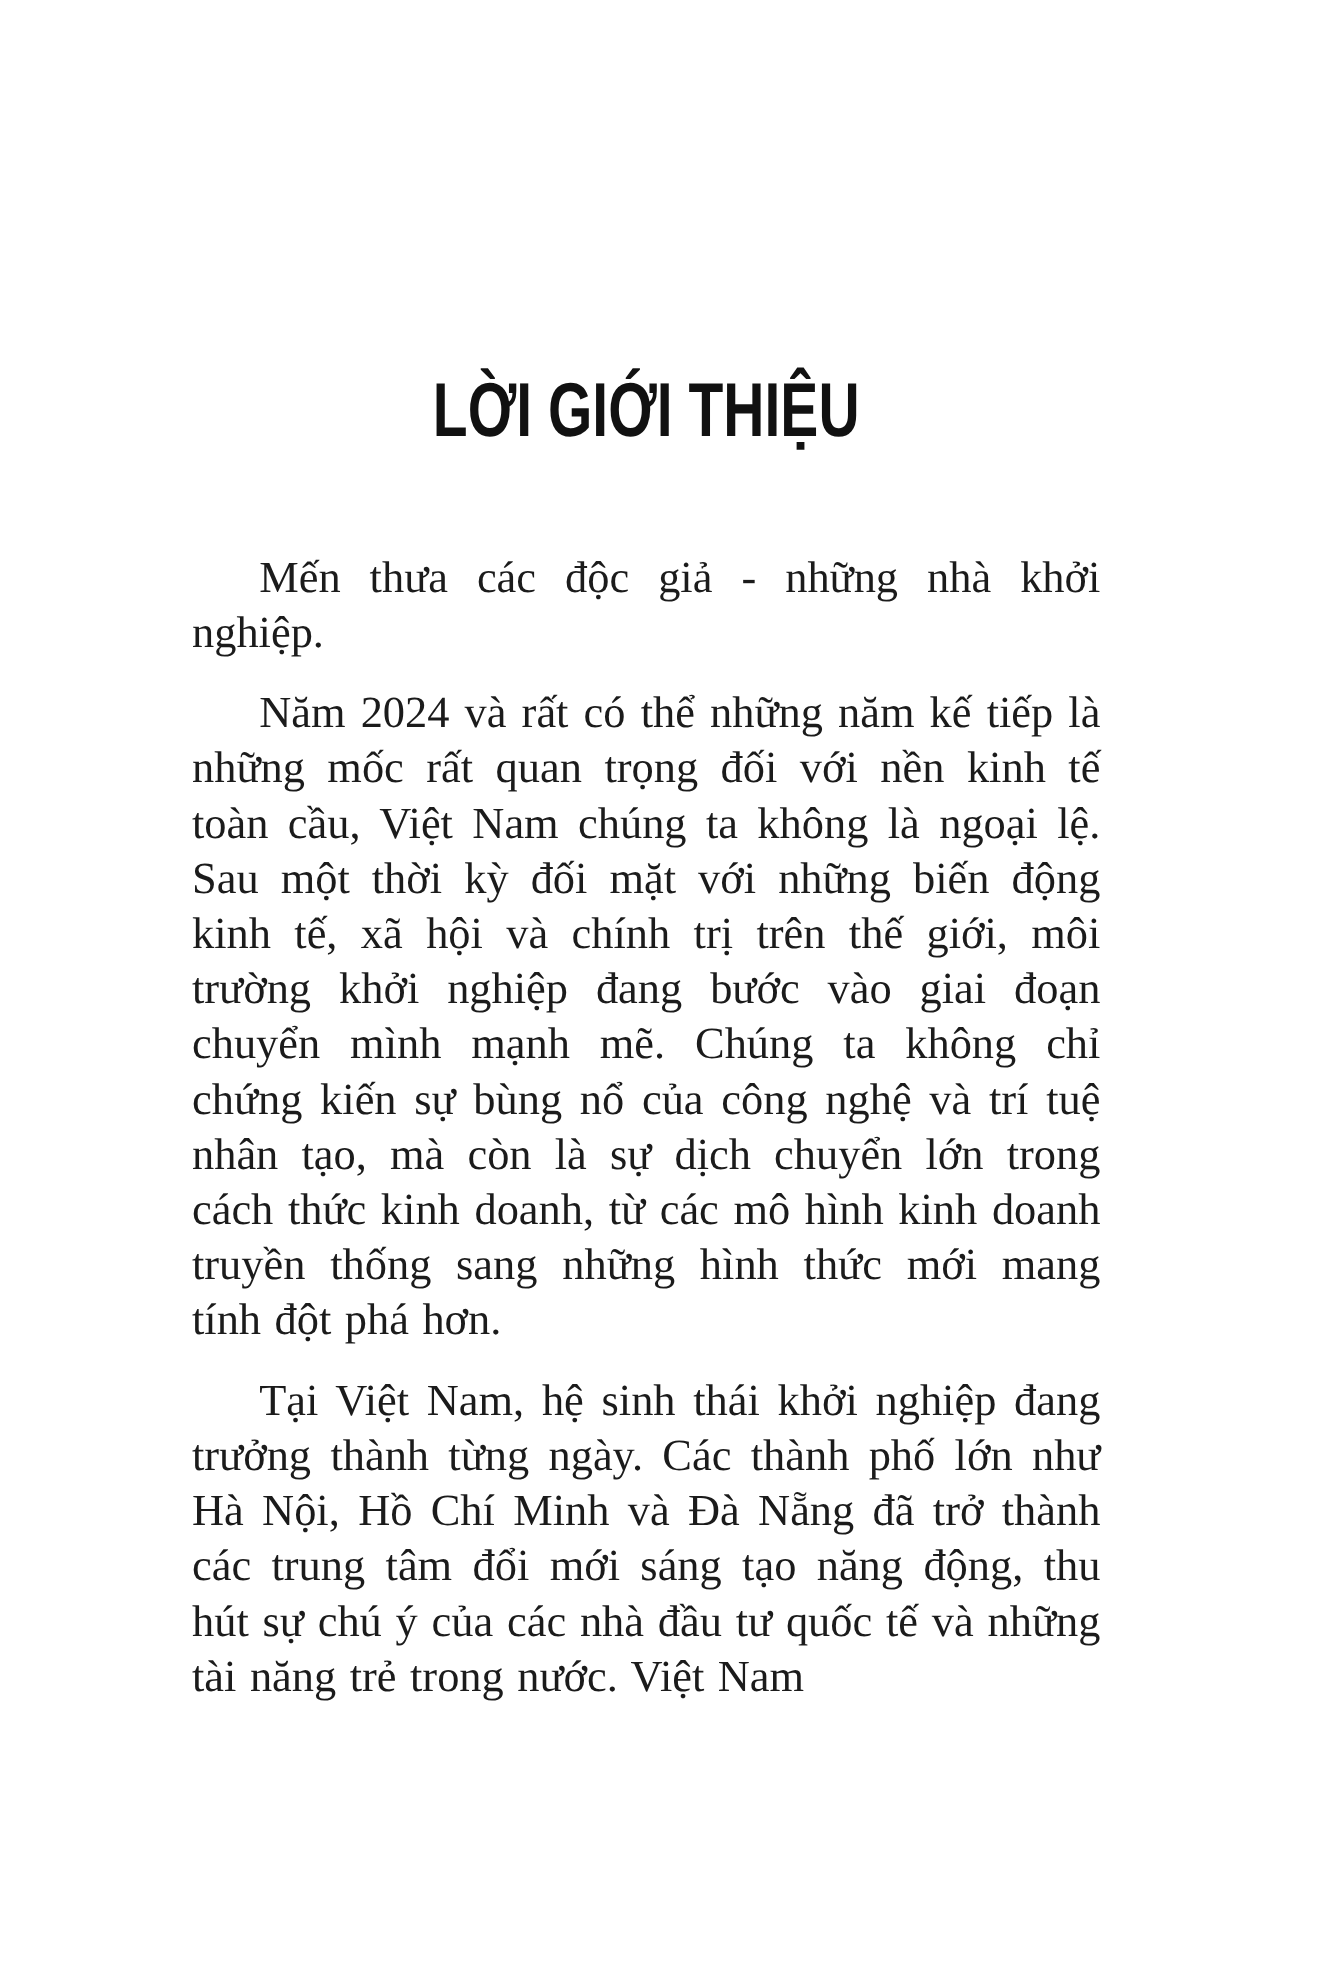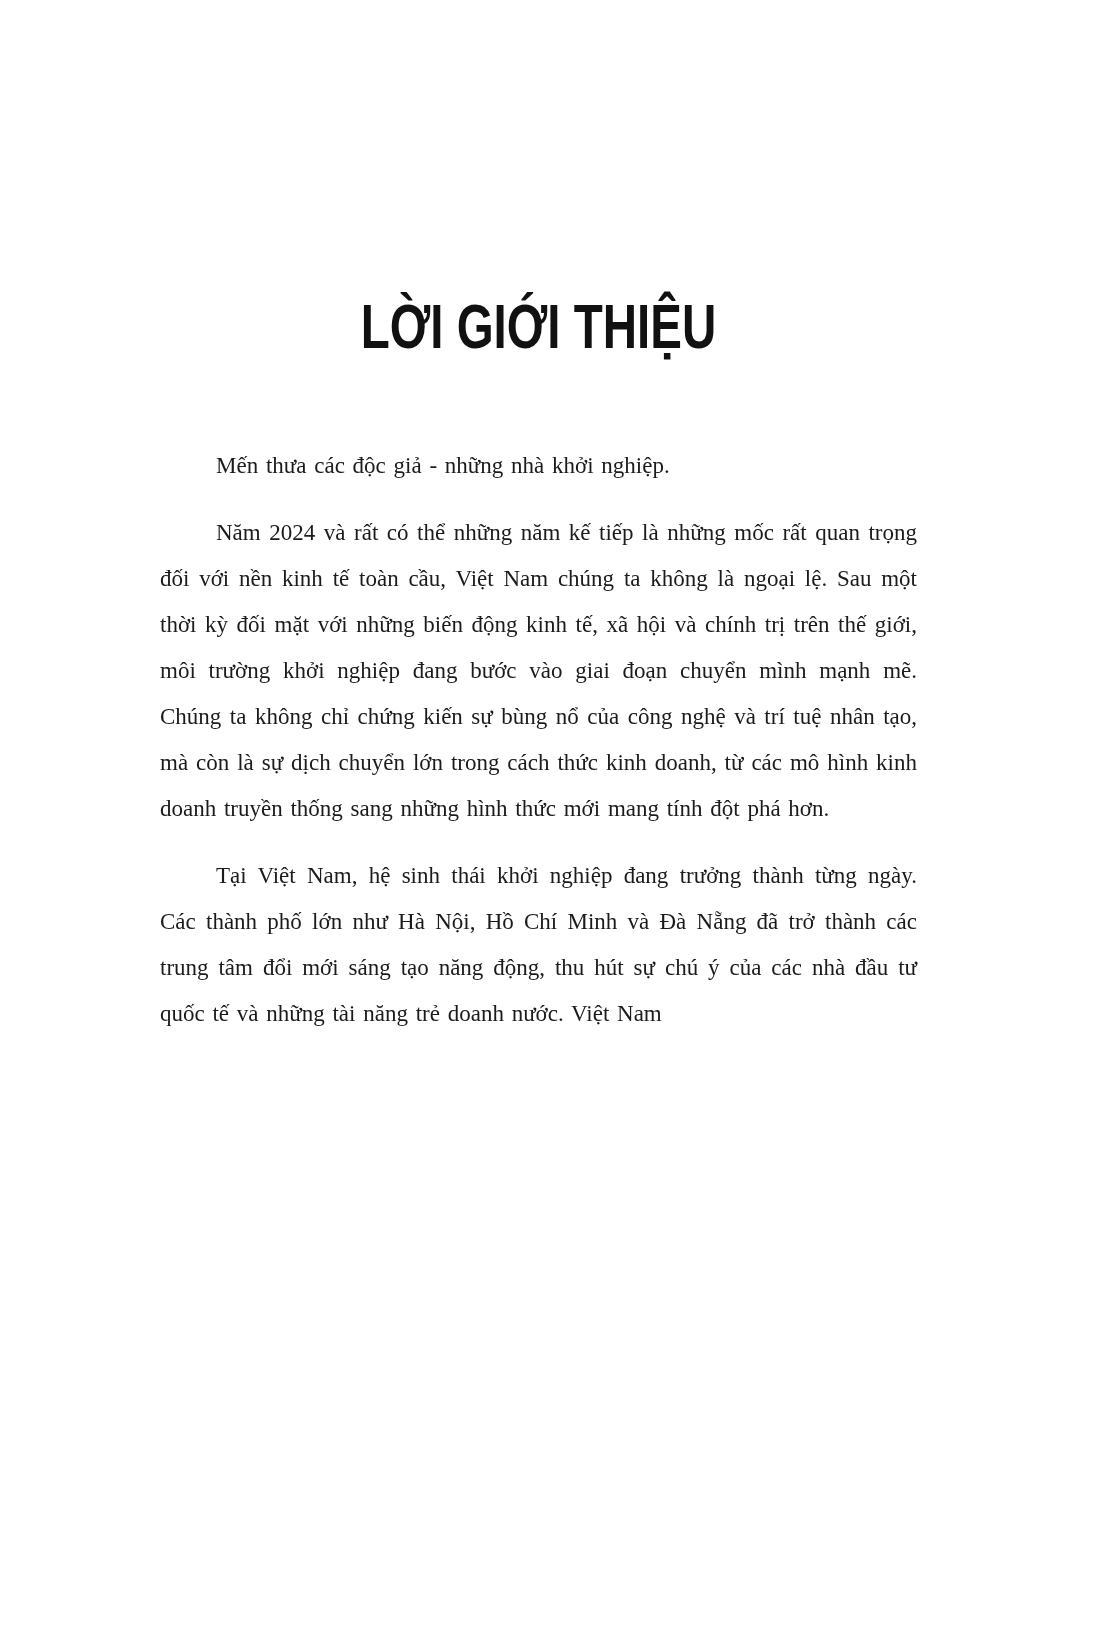--- a/index.html
+++ b/index.html
@@ -13,53 +13,53 @@
     height: 1646px;
     background: #ffffff;
     overflow: hidden;
     font-family: "Liberation Serif", serif;
     color: #1b1b1b;
     box-sizing: border-box;
   }
   .content {
     position: absolute;
     left: 160px;
-    top: 295px;
+    top: 311px;
     width: 757px;
   }
   .chapter-title {
     text-align: center;
     margin: 0 0 86px 0;
     font-family: "Liberation Sans", sans-serif;
     font-weight: 900;
     font-size: 54px;
     letter-spacing: 0px;
     color: #111111;
     transform: scale(0.88, 1.18);
     transform-origin: center center;
     white-space: nowrap;
   }
   .body-text p {
     margin: 0 0 21px 0;
-    font-size: 23px;
+    font-size: 37px;
     line-height: 46px;
     text-align: justify;
     text-indent: 56px;
     word-spacing: 2px;
     color: #1b1b1b;
   }
   .body-text p:last-child {
     margin-bottom: 0;
   }
 </style>
 </head>
 <body>
 
 <div class="page">
   <div class="content">
     <h1 class="chapter-title">LỜI GIỚI THIỆU</h1>
     <div class="body-text">
       <p>Mến thưa các độc giả - những nhà khởi nghiệp.</p>
       <p>Năm 2024 và rất có thể những năm kế tiếp là những mốc rất quan trọng đối với nền kinh tế toàn cầu, Việt Nam chúng ta không là ngoại lệ. Sau một thời kỳ đối mặt với những biến động kinh tế, xã hội và chính trị trên thế giới, môi trường khởi nghiệp đang bước vào giai đoạn chuyển mình mạnh mẽ. Chúng ta không chỉ chứng kiến sự bùng nổ của công nghệ và trí tuệ nhân tạo, mà còn là sự dịch chuyển lớn trong cách thức kinh doanh, từ các mô hình kinh doanh truyền thống sang những hình thức mới mang tính đột phá hơn.</p>
-      <p>Tại Việt Nam, hệ sinh thái khởi nghiệp đang trưởng thành từng ngày. Các thành phố lớn như Hà Nội, Hồ Chí Minh và Đà Nẵng đã trở thành các trung tâm đổi mới sáng tạo năng động, thu hút sự chú ý của các nhà đầu tư quốc tế và những tài năng trẻ doanh nước. Việt Nam</p>
+      <p>Tại Việt Nam, hệ sinh thái khởi nghiệp đang trưởng thành từng ngày. Các thành phố lớn như Hà Nội, Hồ Chí Minh và Đà Nẵng đã trở thành các trung tâm đổi mới sáng tạo năng động, thu hút sự chú ý của các nhà đầu tư quốc tế và những tài năng trẻ trong nước. Việt Nam</p>
     </div>
   </div>
 </div>
 
 </body></html>

